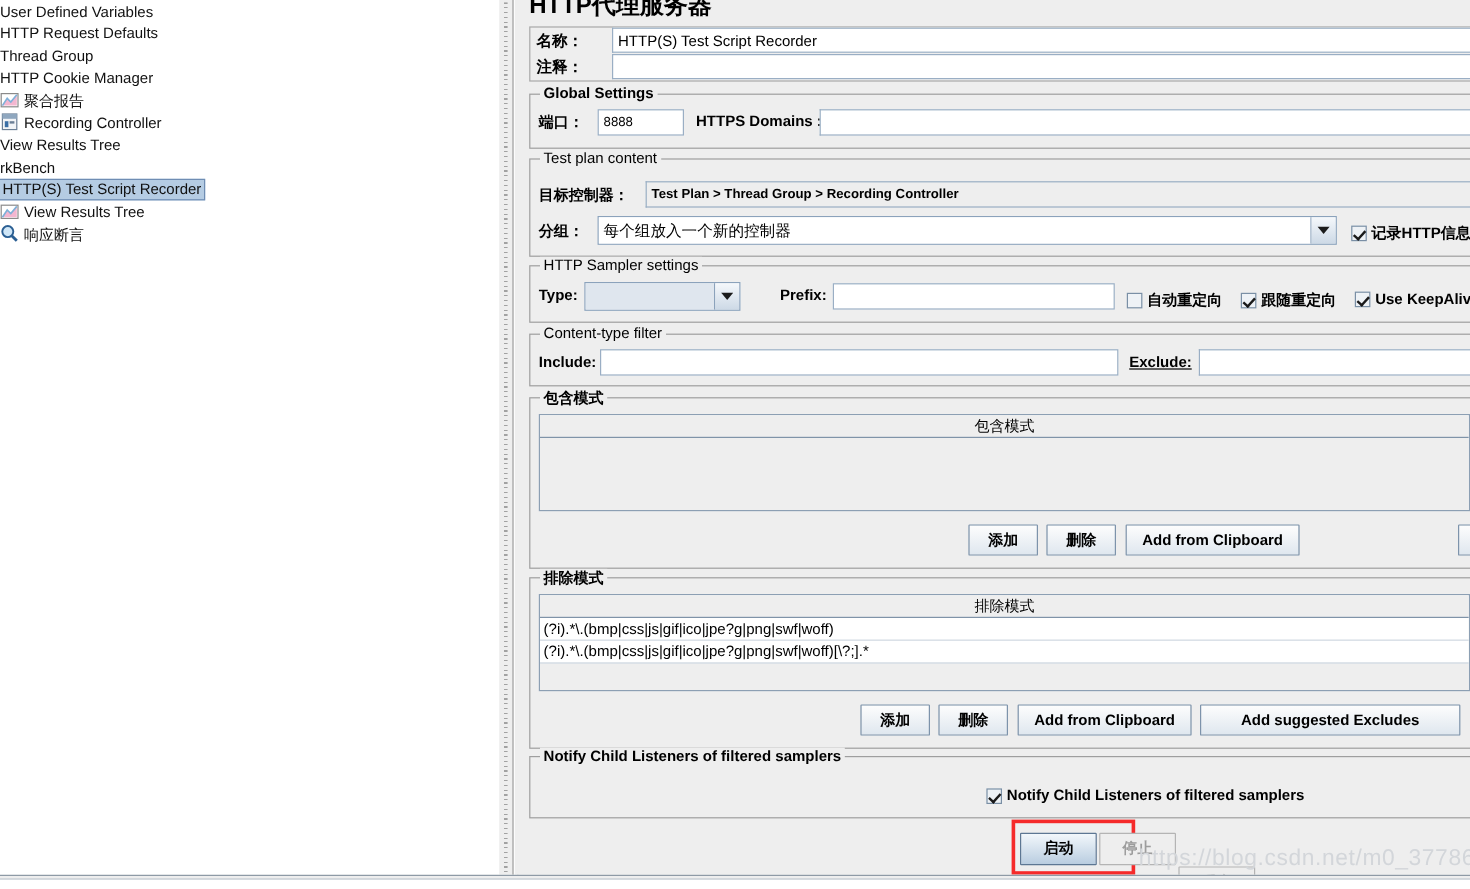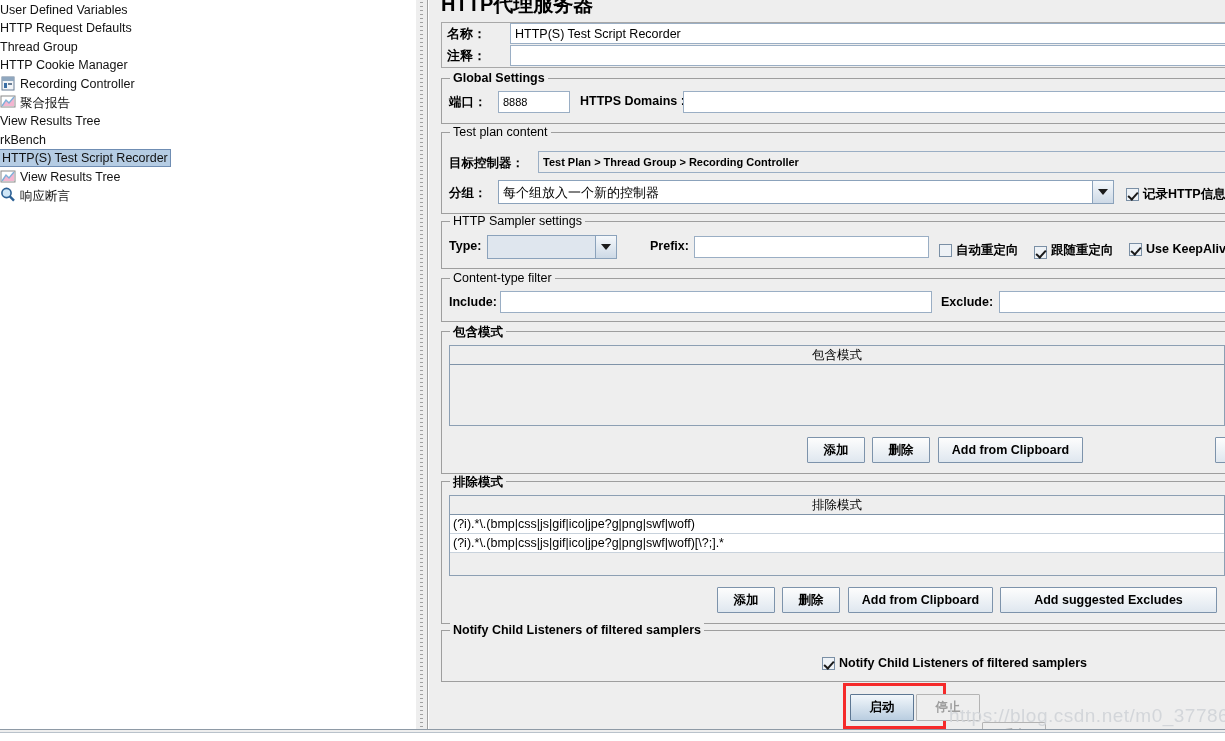--- a/index.html
+++ b/index.html
@@ -305,30 +305,30 @@
 
 <div id="root">
 
   <div id="tree-panel">
     <div id="tree-rows">
         <div class="tree-row indent0"><span class="tree-label">User Defined Variables</span></div>
         <div class="tree-row indent0"><span class="tree-label">HTTP Request Defaults</span></div>
         <div class="tree-row indent0"><span class="tree-label">Thread Group</span></div>
         <div class="tree-row indent0"><span class="tree-label">HTTP Cookie Manager</span></div>
         <div class="tree-row indent0"><span class="tree-ico"><svg width="16" height="15" viewBox="0 0 16 15">
+              <rect x="1" y="2" width="14" height="11" fill="#ffffff" stroke="#8a8a8a"></rect>
+              <polygon points="2,12 6,6 9,9 14,3 14,12" fill="#f3b6d0"></polygon>
+              <polyline points="2,12 6,6 9,9 14,3" fill="none" stroke="#7fb0d8" stroke-width="1.4"></polyline>
+            </svg></span><span class="tree-label">聚合报告</span></div>
+        <div class="tree-row indent0"><span class="tree-ico"><svg width="16" height="15" viewBox="0 0 16 15">
               <rect x="2" y="1" width="12" height="13" fill="#f2f4f7" stroke="#6b7f96"></rect>
               <rect x="2" y="1" width="12" height="4" fill="#8fa7bf"></rect>
               <rect x="4" y="7" width="3" height="5" fill="#3a6ea5"></rect>
               <rect x="8" y="7" width="4" height="2" fill="#6b7f96"></rect>
             </svg></span><span class="tree-label">Recording Controller</span></div>
-        <div class="tree-row indent0"><span class="tree-ico"><svg width="16" height="15" viewBox="0 0 16 15">
-              <rect x="1" y="2" width="14" height="11" fill="#ffffff" stroke="#8a8a8a"></rect>
-              <polygon points="2,12 6,6 9,9 14,3 14,12" fill="#f3b6d0"></polygon>
-              <polyline points="2,12 6,6 9,9 14,3" fill="none" stroke="#7fb0d8" stroke-width="1.4"></polyline>
-            </svg></span><span class="tree-label">聚合报告</span></div>
         <div class="tree-row indent0"><span class="tree-label">View Results Tree</span></div>
         <div class="tree-row indent0"><span class="tree-label">rkBench</span></div>
         <div class="tree-row indent0"><span class="tree-label sel">HTTP(S) Test Script Recorder</span></div>
         <div class="tree-row indent0"><span class="tree-ico"><svg width="16" height="15" viewBox="0 0 16 15">
               <rect x="1" y="2" width="14" height="11" fill="#ffffff" stroke="#8a8a8a"></rect>
               <polygon points="2,12 6,6 9,9 14,3 14,12" fill="#f3b6d0"></polygon>
               <polyline points="2,12 6,6 9,9 14,3" fill="none" stroke="#7fb0d8" stroke-width="1.4"></polyline>
             </svg></span><span class="tree-label">View Results Tree</span></div>
         <div class="tree-row indent0"><span class="tree-ico"><svg width="16" height="15" viewBox="0 0 16 15">
               <circle cx="6.5" cy="6" r="4.6" fill="#cfe6f7" stroke="#2b5f93" stroke-width="1.6"></circle>
@@ -391,35 +391,35 @@
             <i></i>
           </div>
       </div>
       <span class="lbl b" style="left:208px; top:17px;">Prefix:</span>
       <div class="tf" style="left:252px; top:14px; width:235px;"></div>
 
       <div class="cb" style="left:497px; top:20px;">
         <span class="box"></span>
         <span>自动重定向</span>
       </div>
-      <div class="cb on" style="left:592px; top:20px;align-items:flex-end;">
+      <div class="cb on" style="left:592px; top:20px;">
         <span class="box"></span>
         <span>跟随重定向</span>
       </div>
       <div class="cb on" style="left:687px; top:20px;">
         <span class="box"></span>
         <span>Use KeepAlive</span>
       </div>
     </div>
 
     <div class="group plain" style="left:12px; top:278px; width:790px; height:44px;">
       <span class="g-title">Content-type filter</span>
       <span class="lbl b" style="left:7px; top:16px;">Include:</span>
       <div class="tf" style="left:58px; top:12px; width:432px;"></div>
-      <span class="lbl b" style="left:499px; top:16px;">Exclude:</span>
+      <span class="lbl b" style="left:499px; top:16px;text-decoration:underline;">Exclude:</span>
       <div class="tf" style="left:557px; top:12px; width:244px; border-right:none;"></div>
     </div>
 
     <div class="group" style="left:12px; top:331px; width:790px; height:143px;">
       <span class="g-title">包含模式</span>
       <div class="tbl" style="left:7px; top:13px; width:776px; height:81px;">
         <div class="thead">包含模式</div>
         <div class="tbody" id="include-rows"></div>
       </div>
       <div class="btn" style="left:795px; top:105px; transform:translateX(-100%); width:0;"></div>

